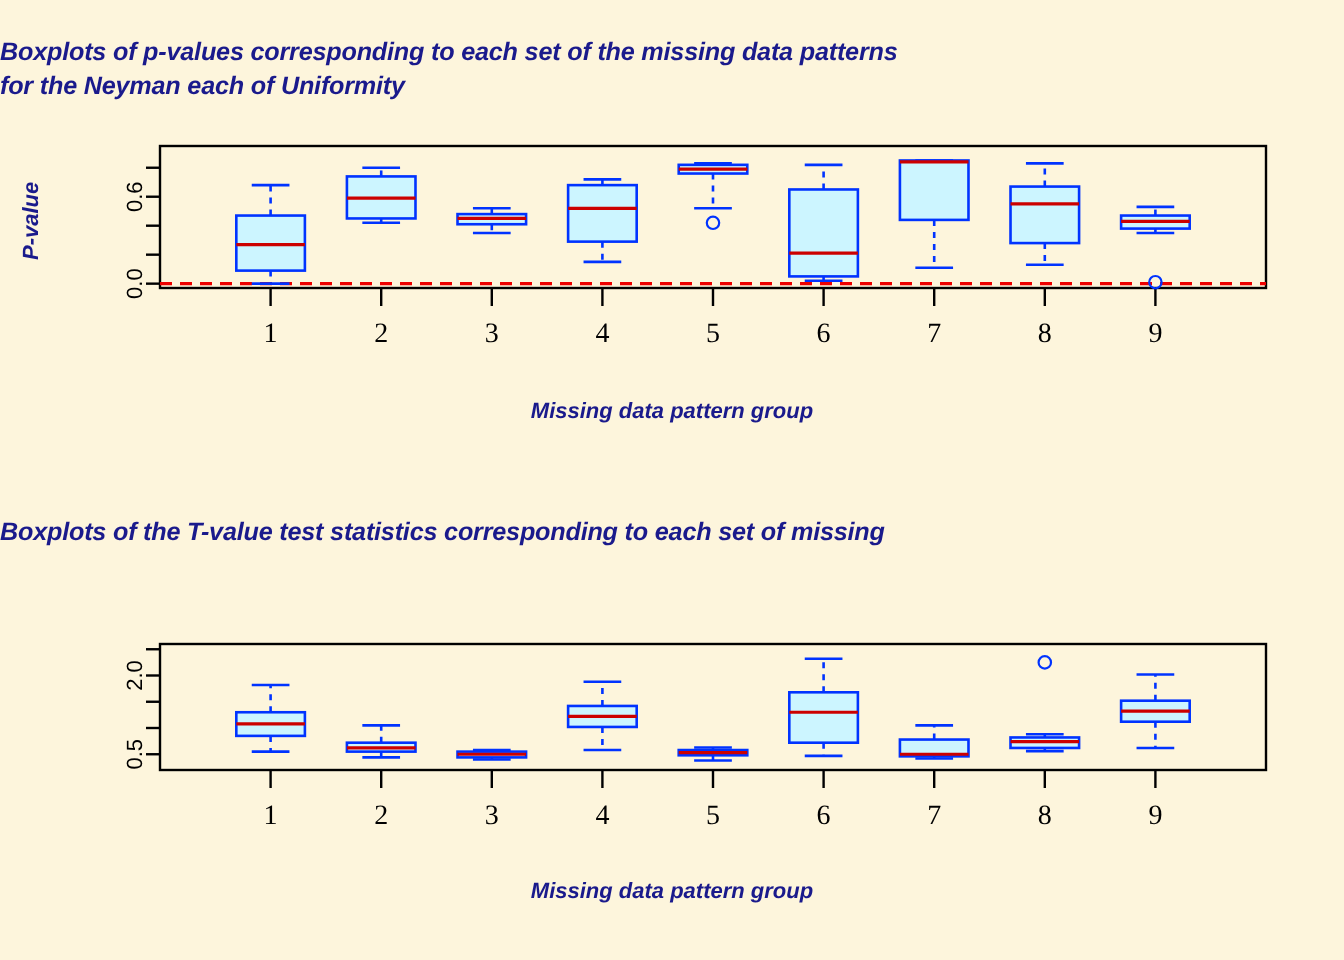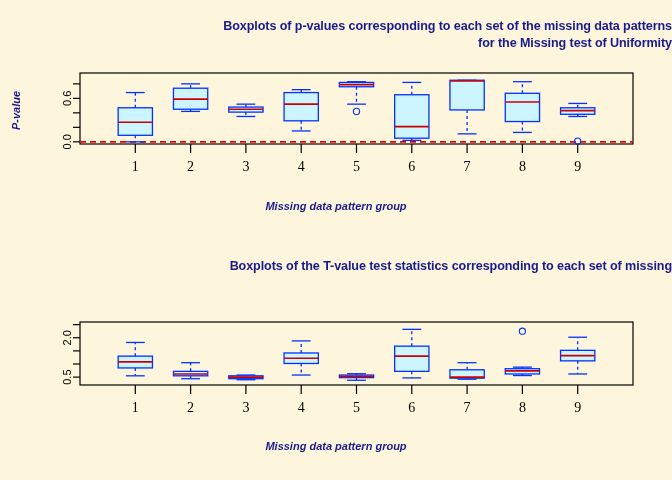--- a/index.html
+++ b/index.html
@@ -10,23 +10,24 @@
     font-family:"Liberation Sans", sans-serif;
     overflow:hidden;
     position:relative;
   }
   .panel{position:absolute;left:0;width:672px;}
   #panel-top{top:0;height:240px;}
   #panel-bottom{top:240px;height:240px;padding-left:16px;}
 
   .chart-title{
     position:absolute;left:0;width:672px;
-    text-align:right;
+    text-align:left;
     color:#1a1a8c;
     font-weight:bold;
+    font-style:italic;
     font-size:12.6px;
     line-height:17px;
     letter-spacing:-0.1px;
   }
   #title-top{top:18px;}
   #title-bottom{top:18px;}
 
   .xlabel{
     position:absolute;left:0;width:672px;
     text-align:center;
@@ -68,21 +69,21 @@
   .outlier{fill:none;stroke:#0033ff;stroke-width:1.1;}
   .refline{stroke:#ee0000;stroke-width:1.6;stroke-dasharray:6 4;}
 </style>
 </head>
 <body>
 
 <div class="panel" id="panel-top">
 
   <div class="chart-title" id="title-top">
     <div>Boxplots of p-values corresponding to each set of the missing data patterns</div>
-    <div>for the Missing test of Uniformity</div>
+    <div>for the Neyman each of Uniformity</div>
   </div>
 
   <div class="ylabel" id="ylabel-top">P-value</div>
 
   <svg id="svg-top" width="672" height="240">
       <rect x="80" y="73" width="553" height="71" class="frame"></rect>
       <line x1="73" y1="141.8265306122449" x2="80" y2="141.8265306122449" class="tick"></line>
       <text x="68" y="141.8265306122449" transform="rotate(-90 68 141.8265306122449)" text-anchor="middle" dominant-baseline="middle" class="ytick-label">0.0</text>
       <line x1="73" y1="127.33673469387755" x2="80" y2="127.33673469387755" class="tick"></line>
       <line x1="73" y1="112.8469387755102" x2="80" y2="112.8469387755102" class="tick"></line>

